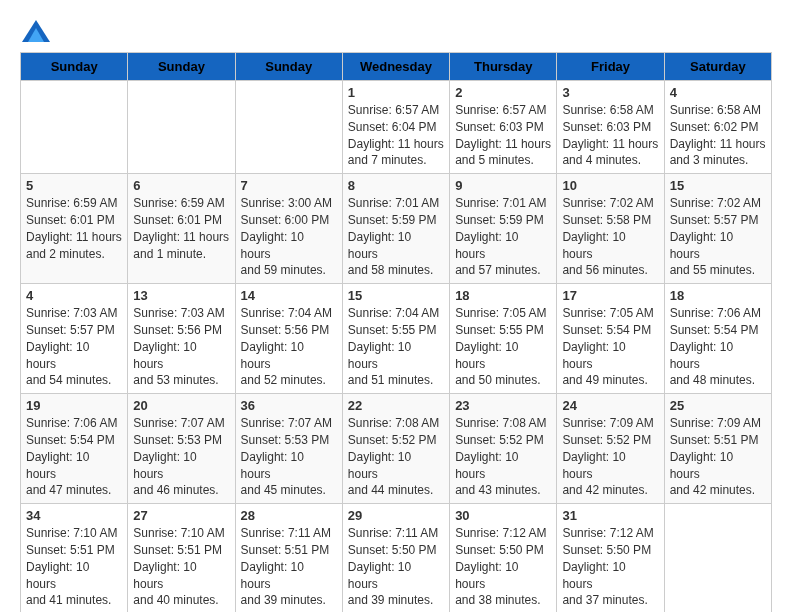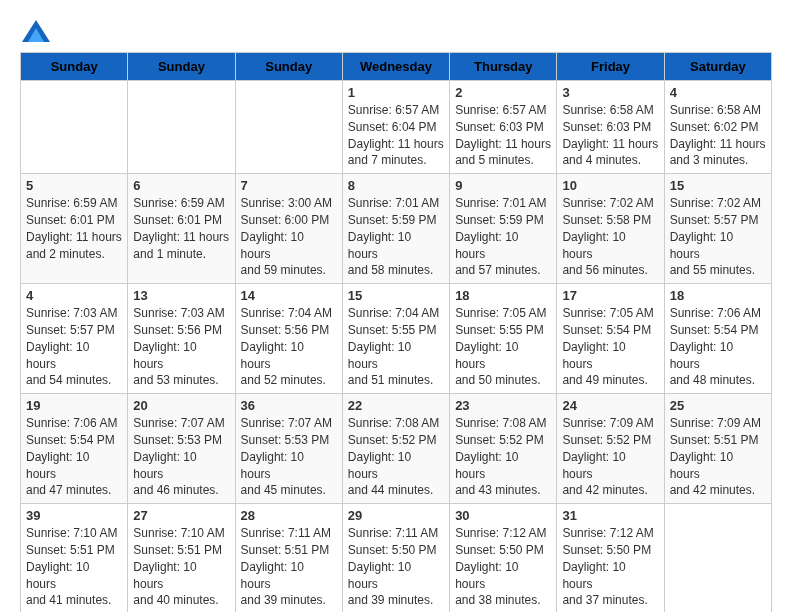--- a/index.html
+++ b/index.html
@@ -304,21 +304,21 @@
         <td>
           <div class="day-number">25</div>
           <div class="day-info" style="white-space: pre-line;">Sunrise: 7:09 AM
 Sunset: 5:51 PM
 Daylight: 10 hours
 and 42 minutes.</div>
         </td>
       </tr>
       <tr>
         <td>
-          <div class="day-number">39</div>
+          <div class="day-number">34</div>
           <div class="day-info" style="white-space: pre-line;">Sunrise: 7:10 AM
 Sunset: 5:51 PM
 Daylight: 10 hours
 and 41 minutes.</div>
         </td>
         <td>
           <div class="day-number">27</div>
           <div class="day-info" style="white-space: pre-line;">Sunrise: 7:10 AM
 Sunset: 5:51 PM
 Daylight: 10 hours

